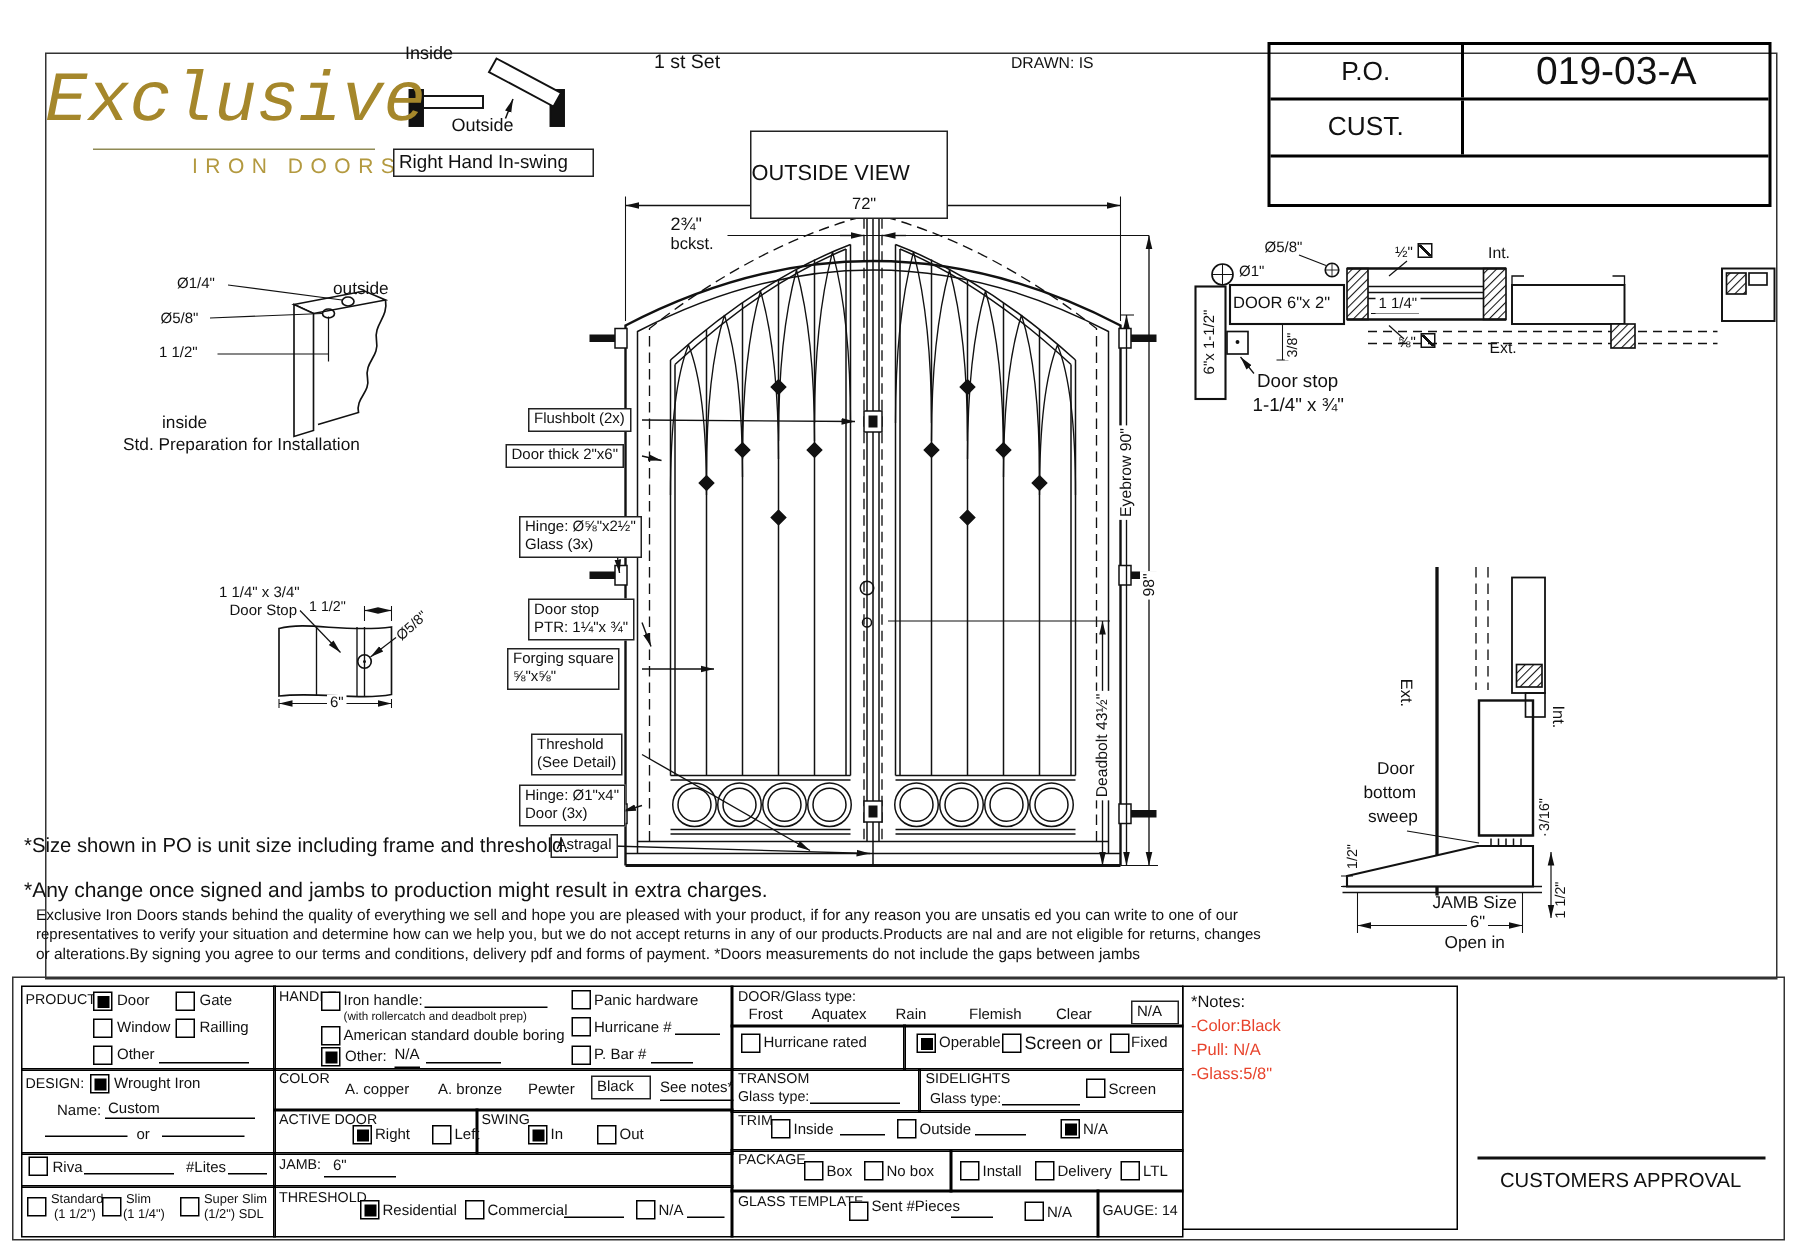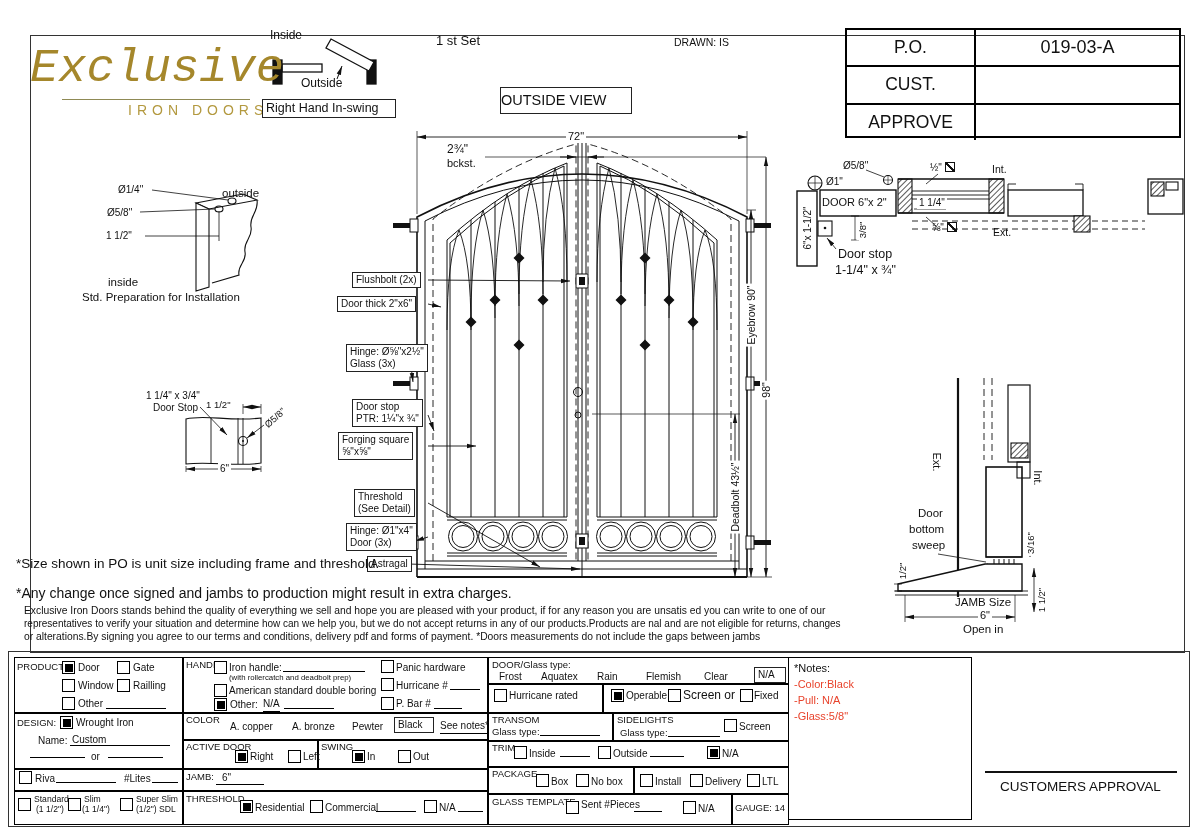--- a/index.html
+++ b/index.html
@@ -18,21 +18,21 @@
   .cb{position:absolute;width:11px;height:11px;border:1.6px solid #000;background:#fff}
   .cb.on::after{content:"";position:absolute;left:1.5px;top:1.5px;right:1.5px;bottom:1.5px;background:#000}
   .bl{position:absolute;height:0;border-bottom:1.1px solid #000}
   .hline{position:absolute;height:0;border-top:1.3px solid #000}
   .logo-script{position:absol ute}
   .logo-script{position:absolute;font-family:Liberation Mono, monospace;font-style:italic;font-weight:400}
   .pot{position:absolute;left:845px;top:28px;width:336px;height:110px;border:2px solid #000;box-sizing:border-box}
   .potr{display:flex;height:35.3px;border-bottom:2px solid #000}
   .potr:last-child{border-bottom:none}
   .potc1{width:127px;border-right:2px solid #000;display:flex;align-items:center;justify-content:center;font-size:17.5px}
-  .potc2{flex:1;display:flex;align-items:center;justify-content:center;font-size:18px}
+  .potc2{flex:1;display:flex;align-items:center;justify-content:center;font-size:26px}
   .gsym{display:inline-block;width:8px;height:8px;border:1.1px solid #111;vertical-align:-1px;margin-left:3px;
         background:linear-gradient(45deg,transparent 42%,#111 42%,#111 58%,transparent 58%)}
   .red{color:#E8432C}
   .us{border-bottom:1.1px solid #000;padding-bottom:1px}
 </style>
 </head>
 <body>
 
 <div class="sheet">
 
@@ -229,33 +229,32 @@
   <div class="logo-script" style="left:30px;top:42px;font-size:47px;color:#A5872B">Exclusive</div>
   <div class="lbl" style="left:128px;top:102px;font-size:14px;letter-spacing:5px;color:#B3993F">IRON DOORS</div>
   <div style="position:absolute;left:62px;top:99px;width:188px;height:1px;background:#8f8a55"></div>
 
   <div class="lbl" style="left:270px;top:28px;font-size:12px">Inside</div>
   <div class="lbl" style="left:301px;top:76px;font-size:12px">Outside</div>
   <div class="lbl bx c" style="left:262px;top:99px;width:126px;font-size:12.5px">Right Hand In-swing</div>
 
   <div class="lbl" style="left:436px;top:33px;font-size:13px">1 st Set</div>
   <div class="lbl" style="left:674px;top:36px;font-size:10.5px">DRAWN: IS</div>
-  <div class="lbl bx c" style="left:500px;top:87px;width:130px;font-size:14.5px;padding:4px 0;border-width:1.5px">OUTSIDE VIEW</div>
+  <div class="lbl bx c" style="left:500px;top:87px;width:130px;font-size:14.5px;padding:20px 0;border-width:1.5px">OUTSIDE VIEW</div>
 
   <div class="pot">
     <div class="potr">
         <div class="potc1">P.O.</div>
       <div class="potc2">019-03-A</div>
       </div>
     <div class="potr">
         <div class="potc1">CUST.</div>
       <div class="potc2"></div>
       </div>
     <div class="potr">
-        <div class="potc1">APPROVE</div>
       <div class="potc2"></div>
       </div>
   </div>
 
   <div class="lbl" style="left:118px;top:184px">Ø1/4"</div>
   <div class="lbl" style="left:222px;top:187px;font-size:11.5px">outside</div>
   <div class="lbl" style="left:107px;top:207px">Ø5/8"</div>
   <div class="lbl" style="left:106px;top:230px">1 1/2"</div>
   <div class="lbl" style="left:108px;top:276px;font-size:11.5px">inside</div>
   <div class="lbl" style="left:82px;top:291px;font-size:11.5px">Std. Preparation for Installation</div>

